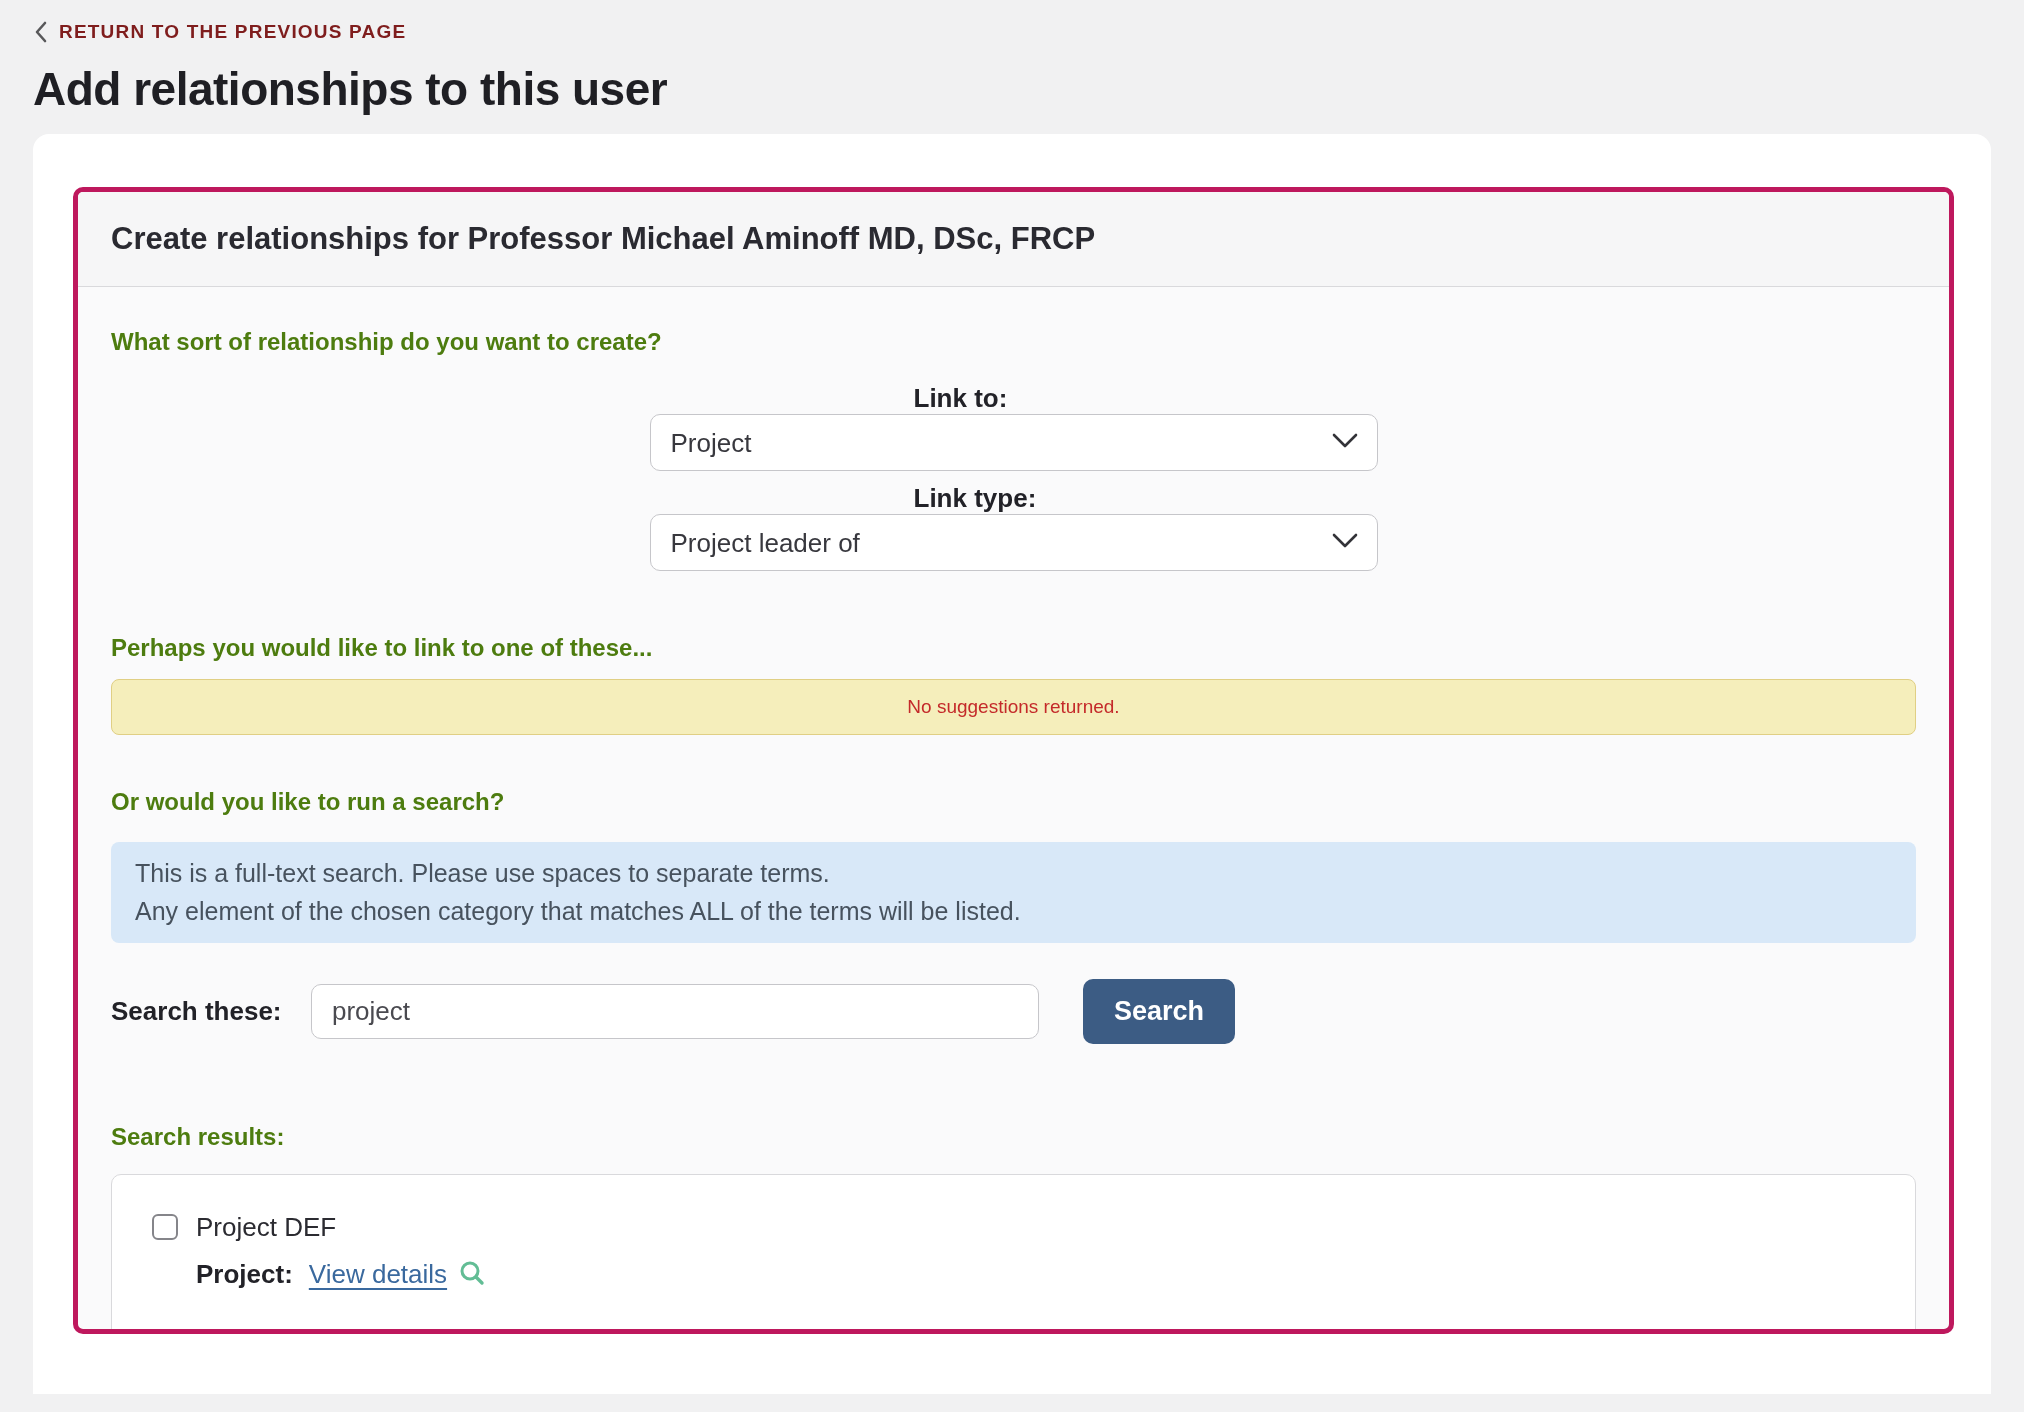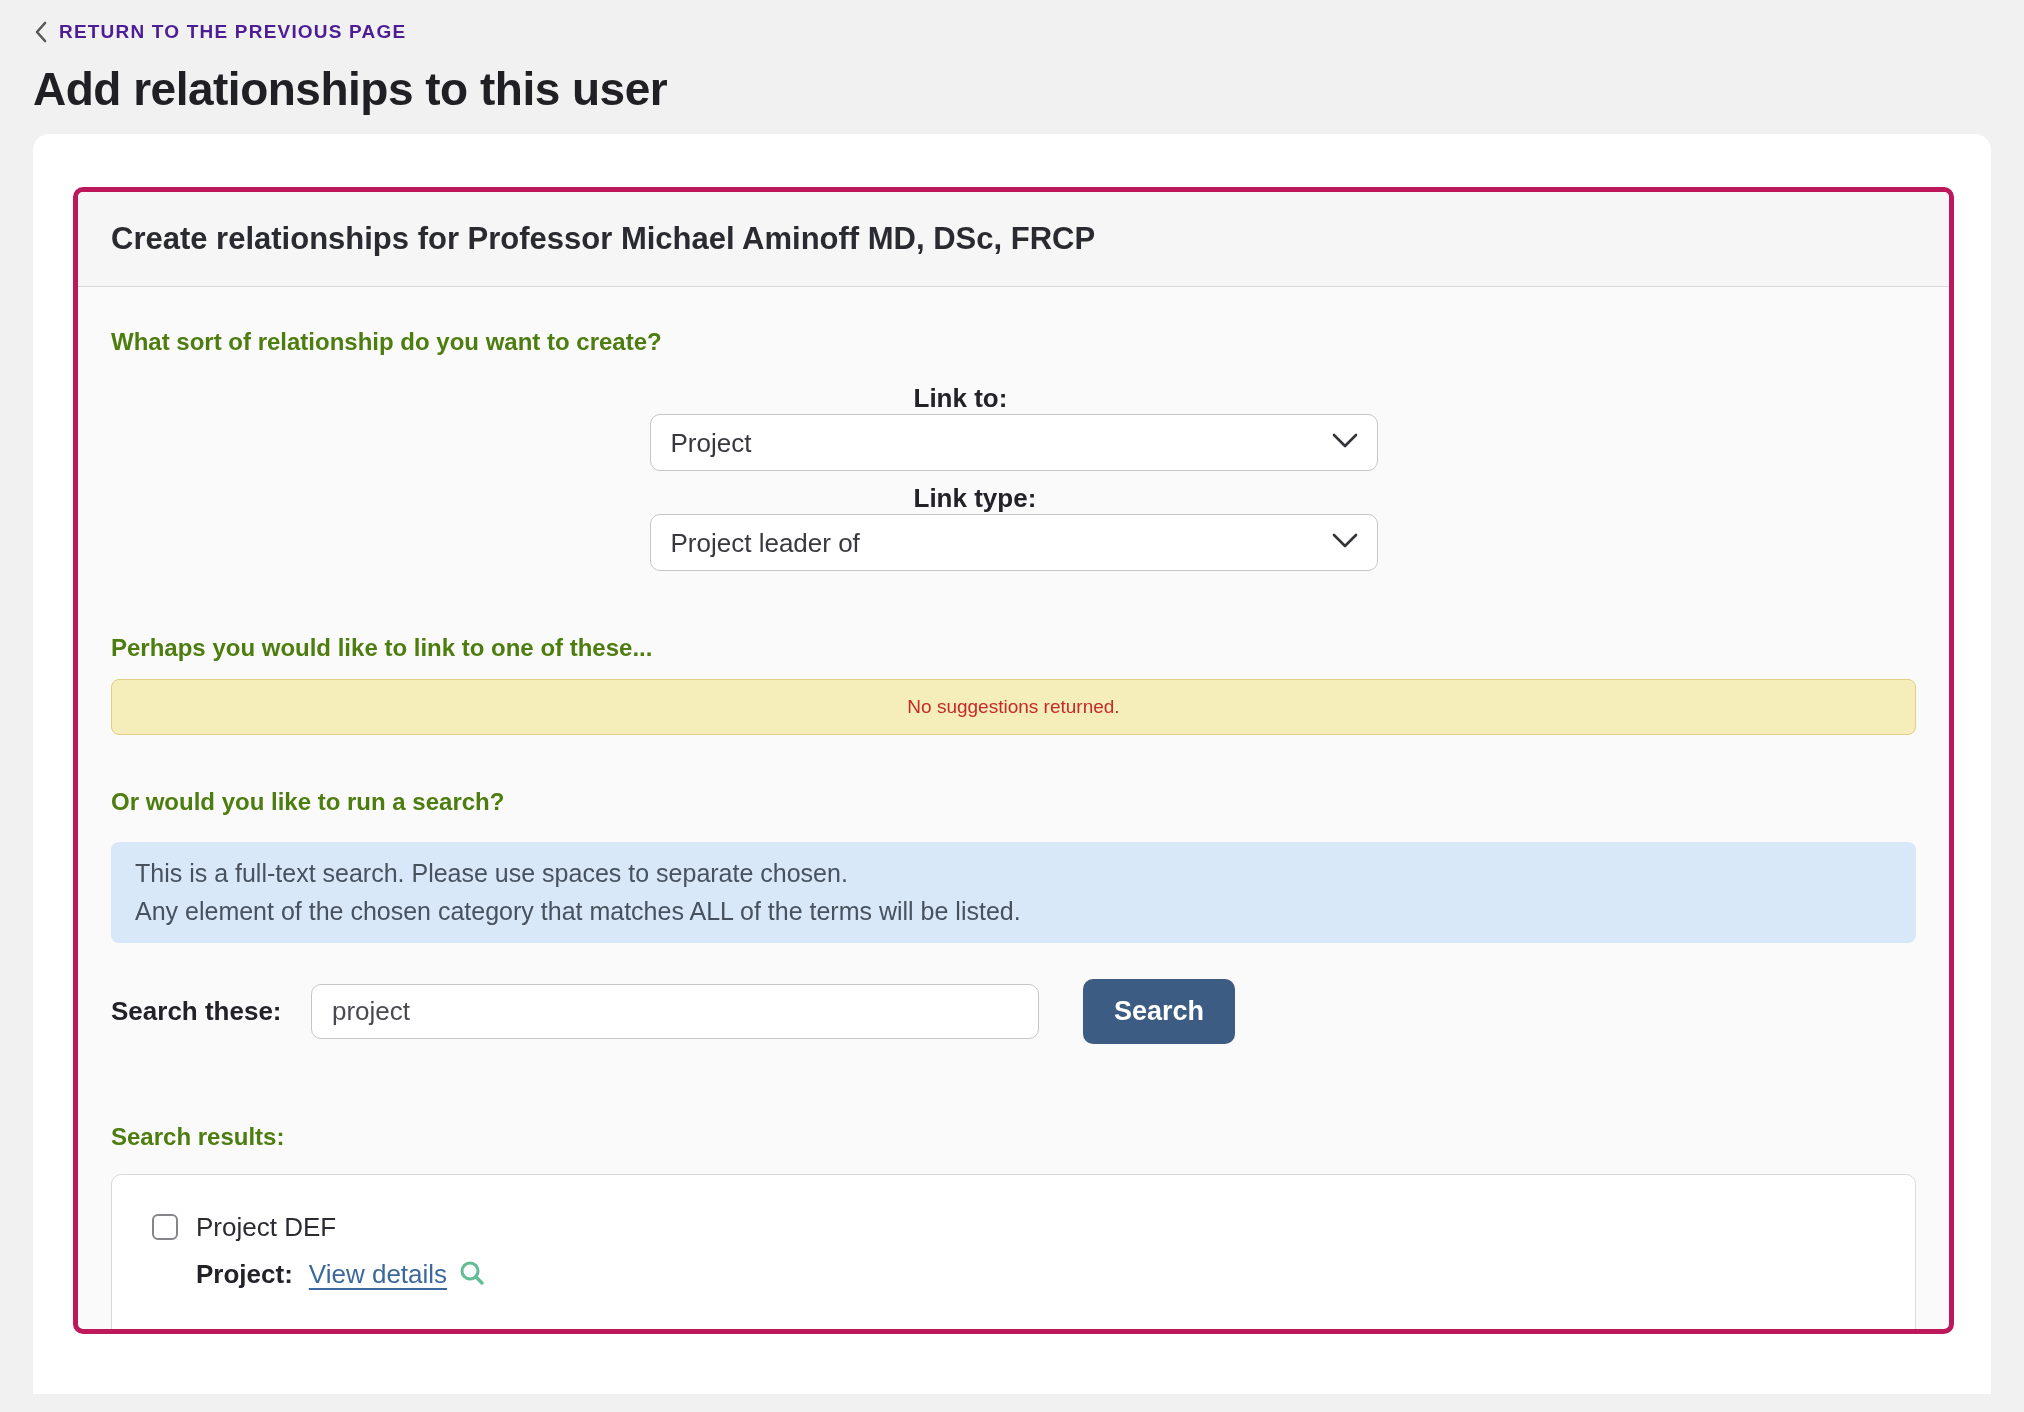--- a/index.html
+++ b/index.html
@@ -6,21 +6,21 @@
   html,body { width:2024px; height:1412px; overflow:hidden; }
   body {
     background:#f1f1f2;
     font-family:"Liberation Sans", sans-serif;
     color:#222228;
   }
   .page-top { padding:20px 33px 0 33px; }
 
   .back-link {
     display:inline-flex; align-items:center; gap:10px;
-    color:#4c1d95; font-size:19px; font-weight:700;
+    color:#7f1d1d; font-size:19px; font-weight:700;
     letter-spacing:1.2px; text-decoration:none; cursor:pointer;
   }
   .back-link svg { display:block; }
 
   h1.page-title {
     margin-top:12px;
     font-size:46px; font-weight:700; color:#1f1f24;
     line-height:58px; letter-spacing:-0.5px;
   }
 
@@ -187,21 +187,21 @@
 
       <h2 class="section-heading h-perhaps">Perhaps you would like to link to one of these...</h2>
 
       <div class="alert-warning">
         <span>No suggestions returned.</span>
       </div>
 
       <h2 class="section-heading h-search">Or would you like to run a search?</h2>
 
       <div class="info-box">
-        <div>This is a full-text search. Please use spaces to separate chosen.</div>
+        <div>This is a full-text search. Please use spaces to separate terms.</div>
         <div>Any element of the chosen category that matches ALL of the terms will be listed.</div>
       </div>
 
       <div class="search-row">
         <div class="form-label">Search these:</div>
         <input class="search-input" type="text" value="project" style="">
         <button class="search-button">Search</button>
       </div>
 
       <h2 class="section-heading h-results">Search results:</h2>

